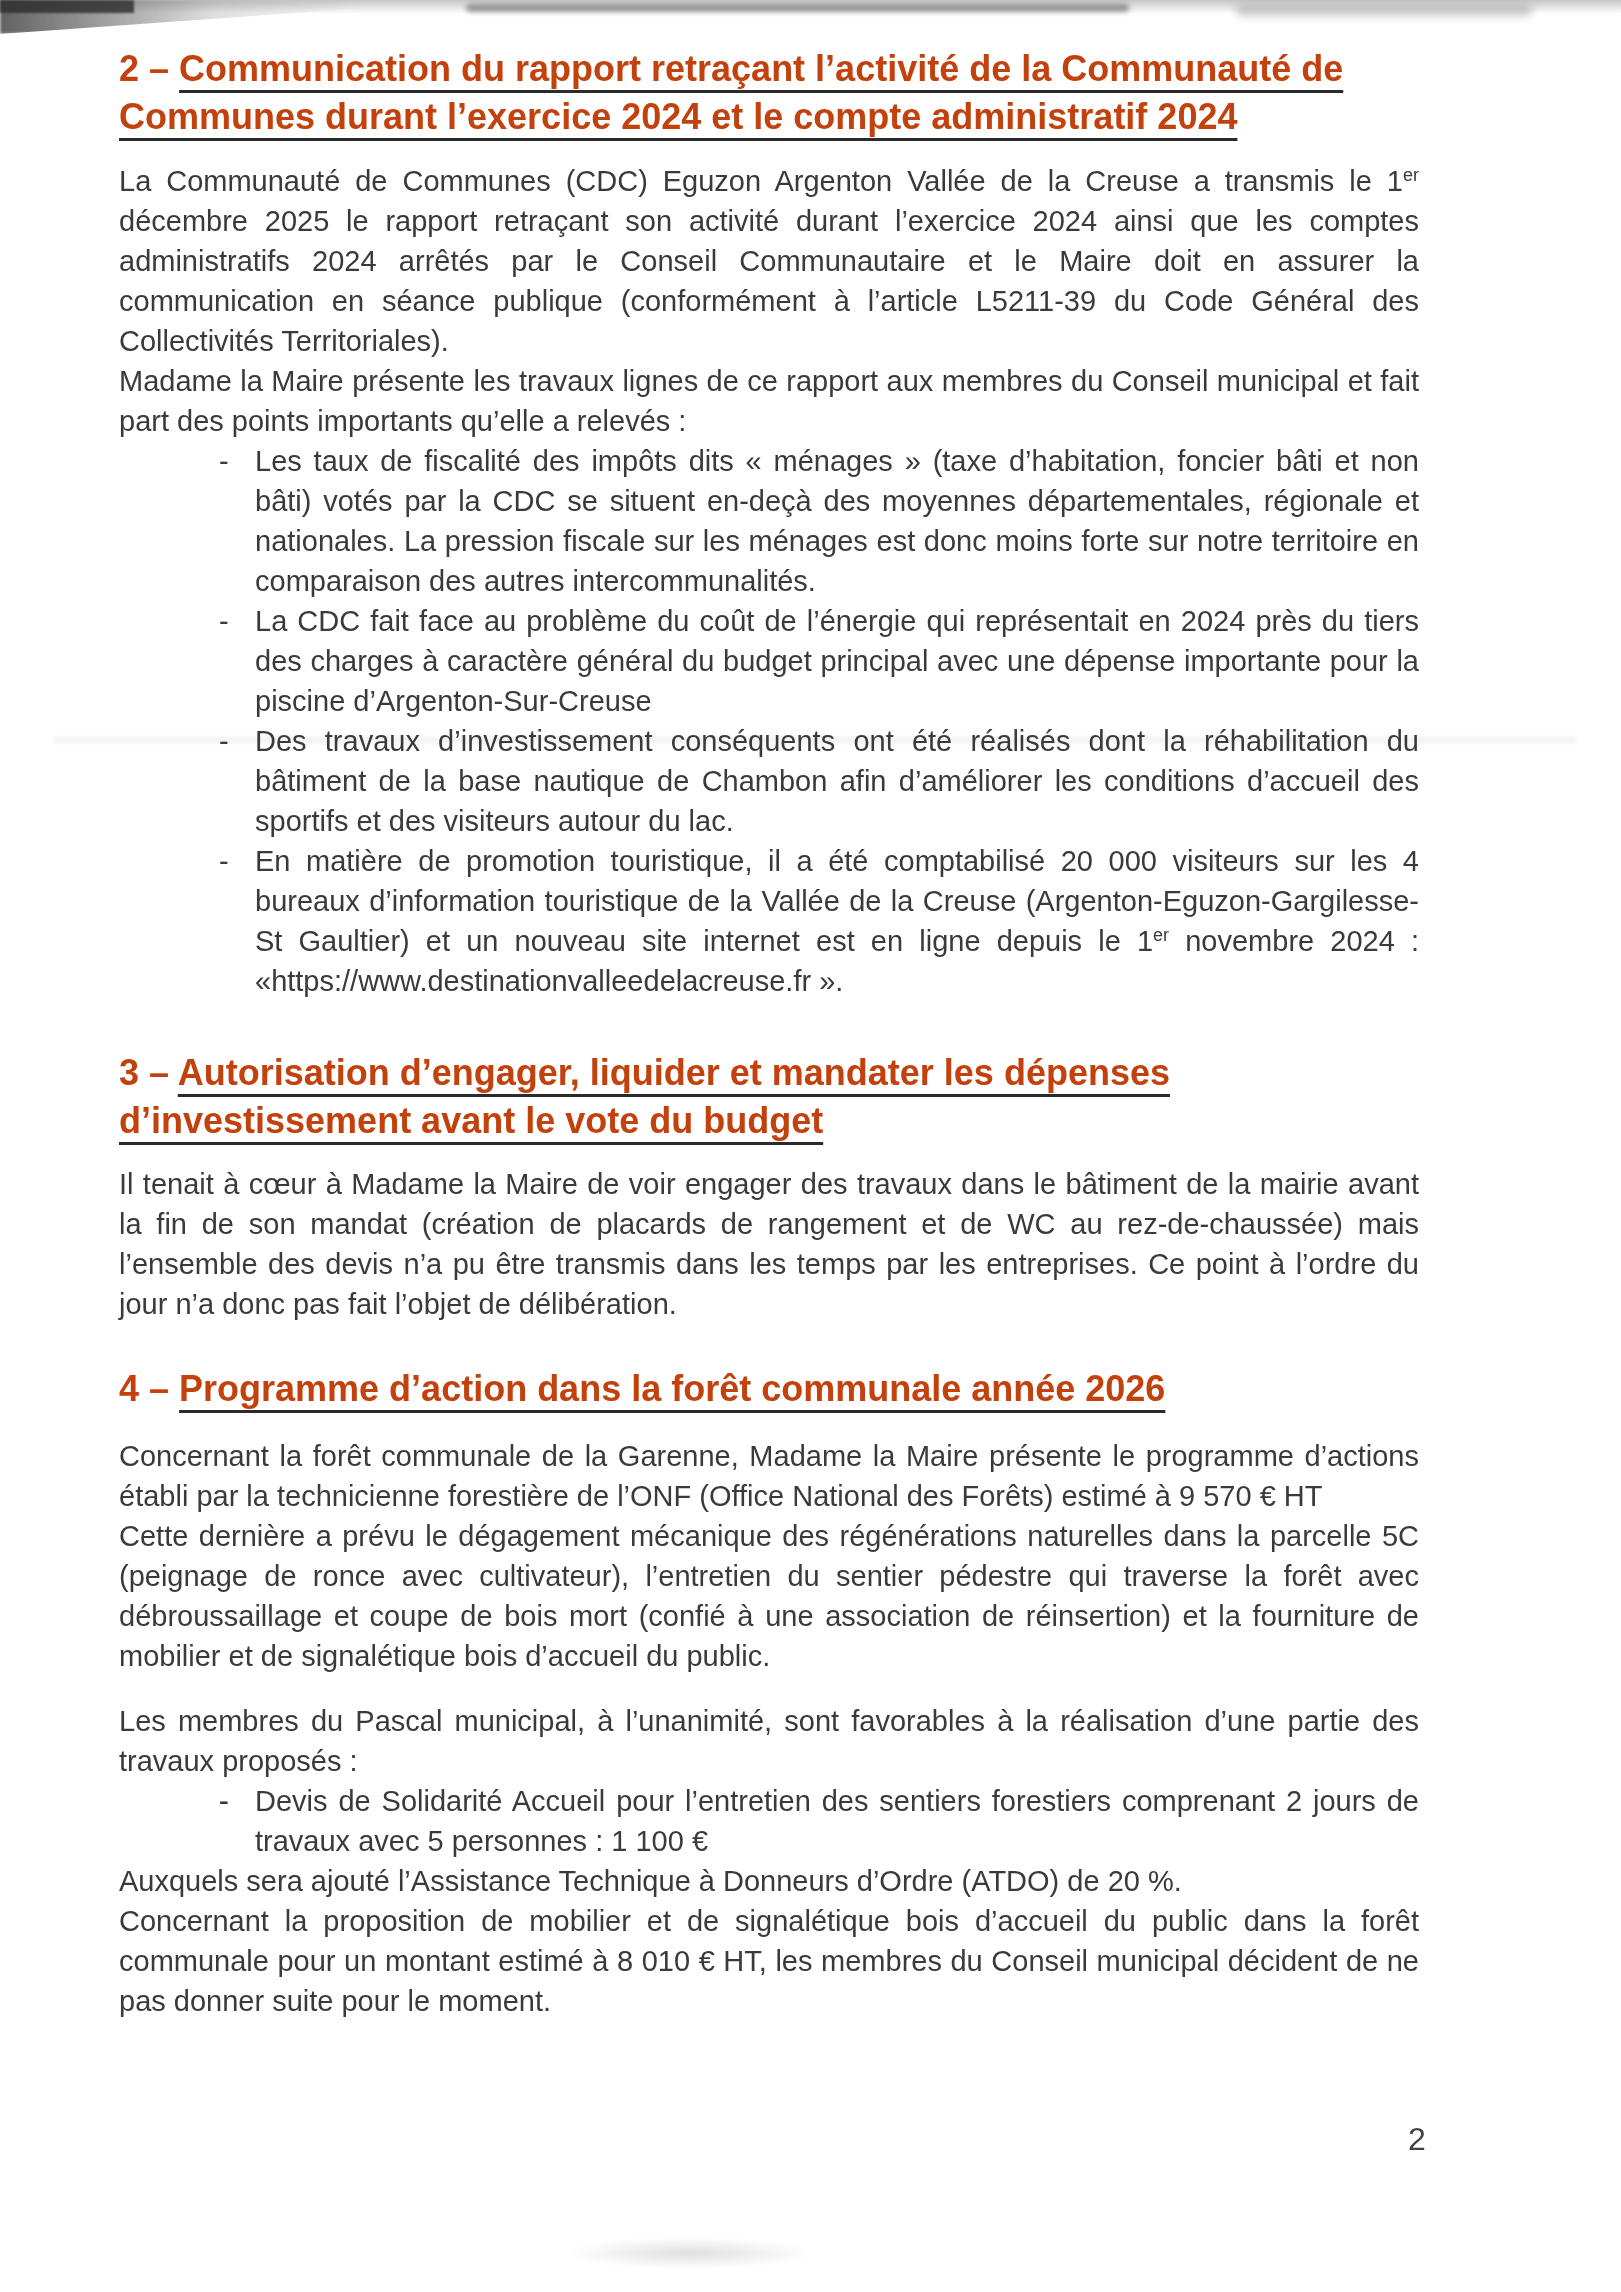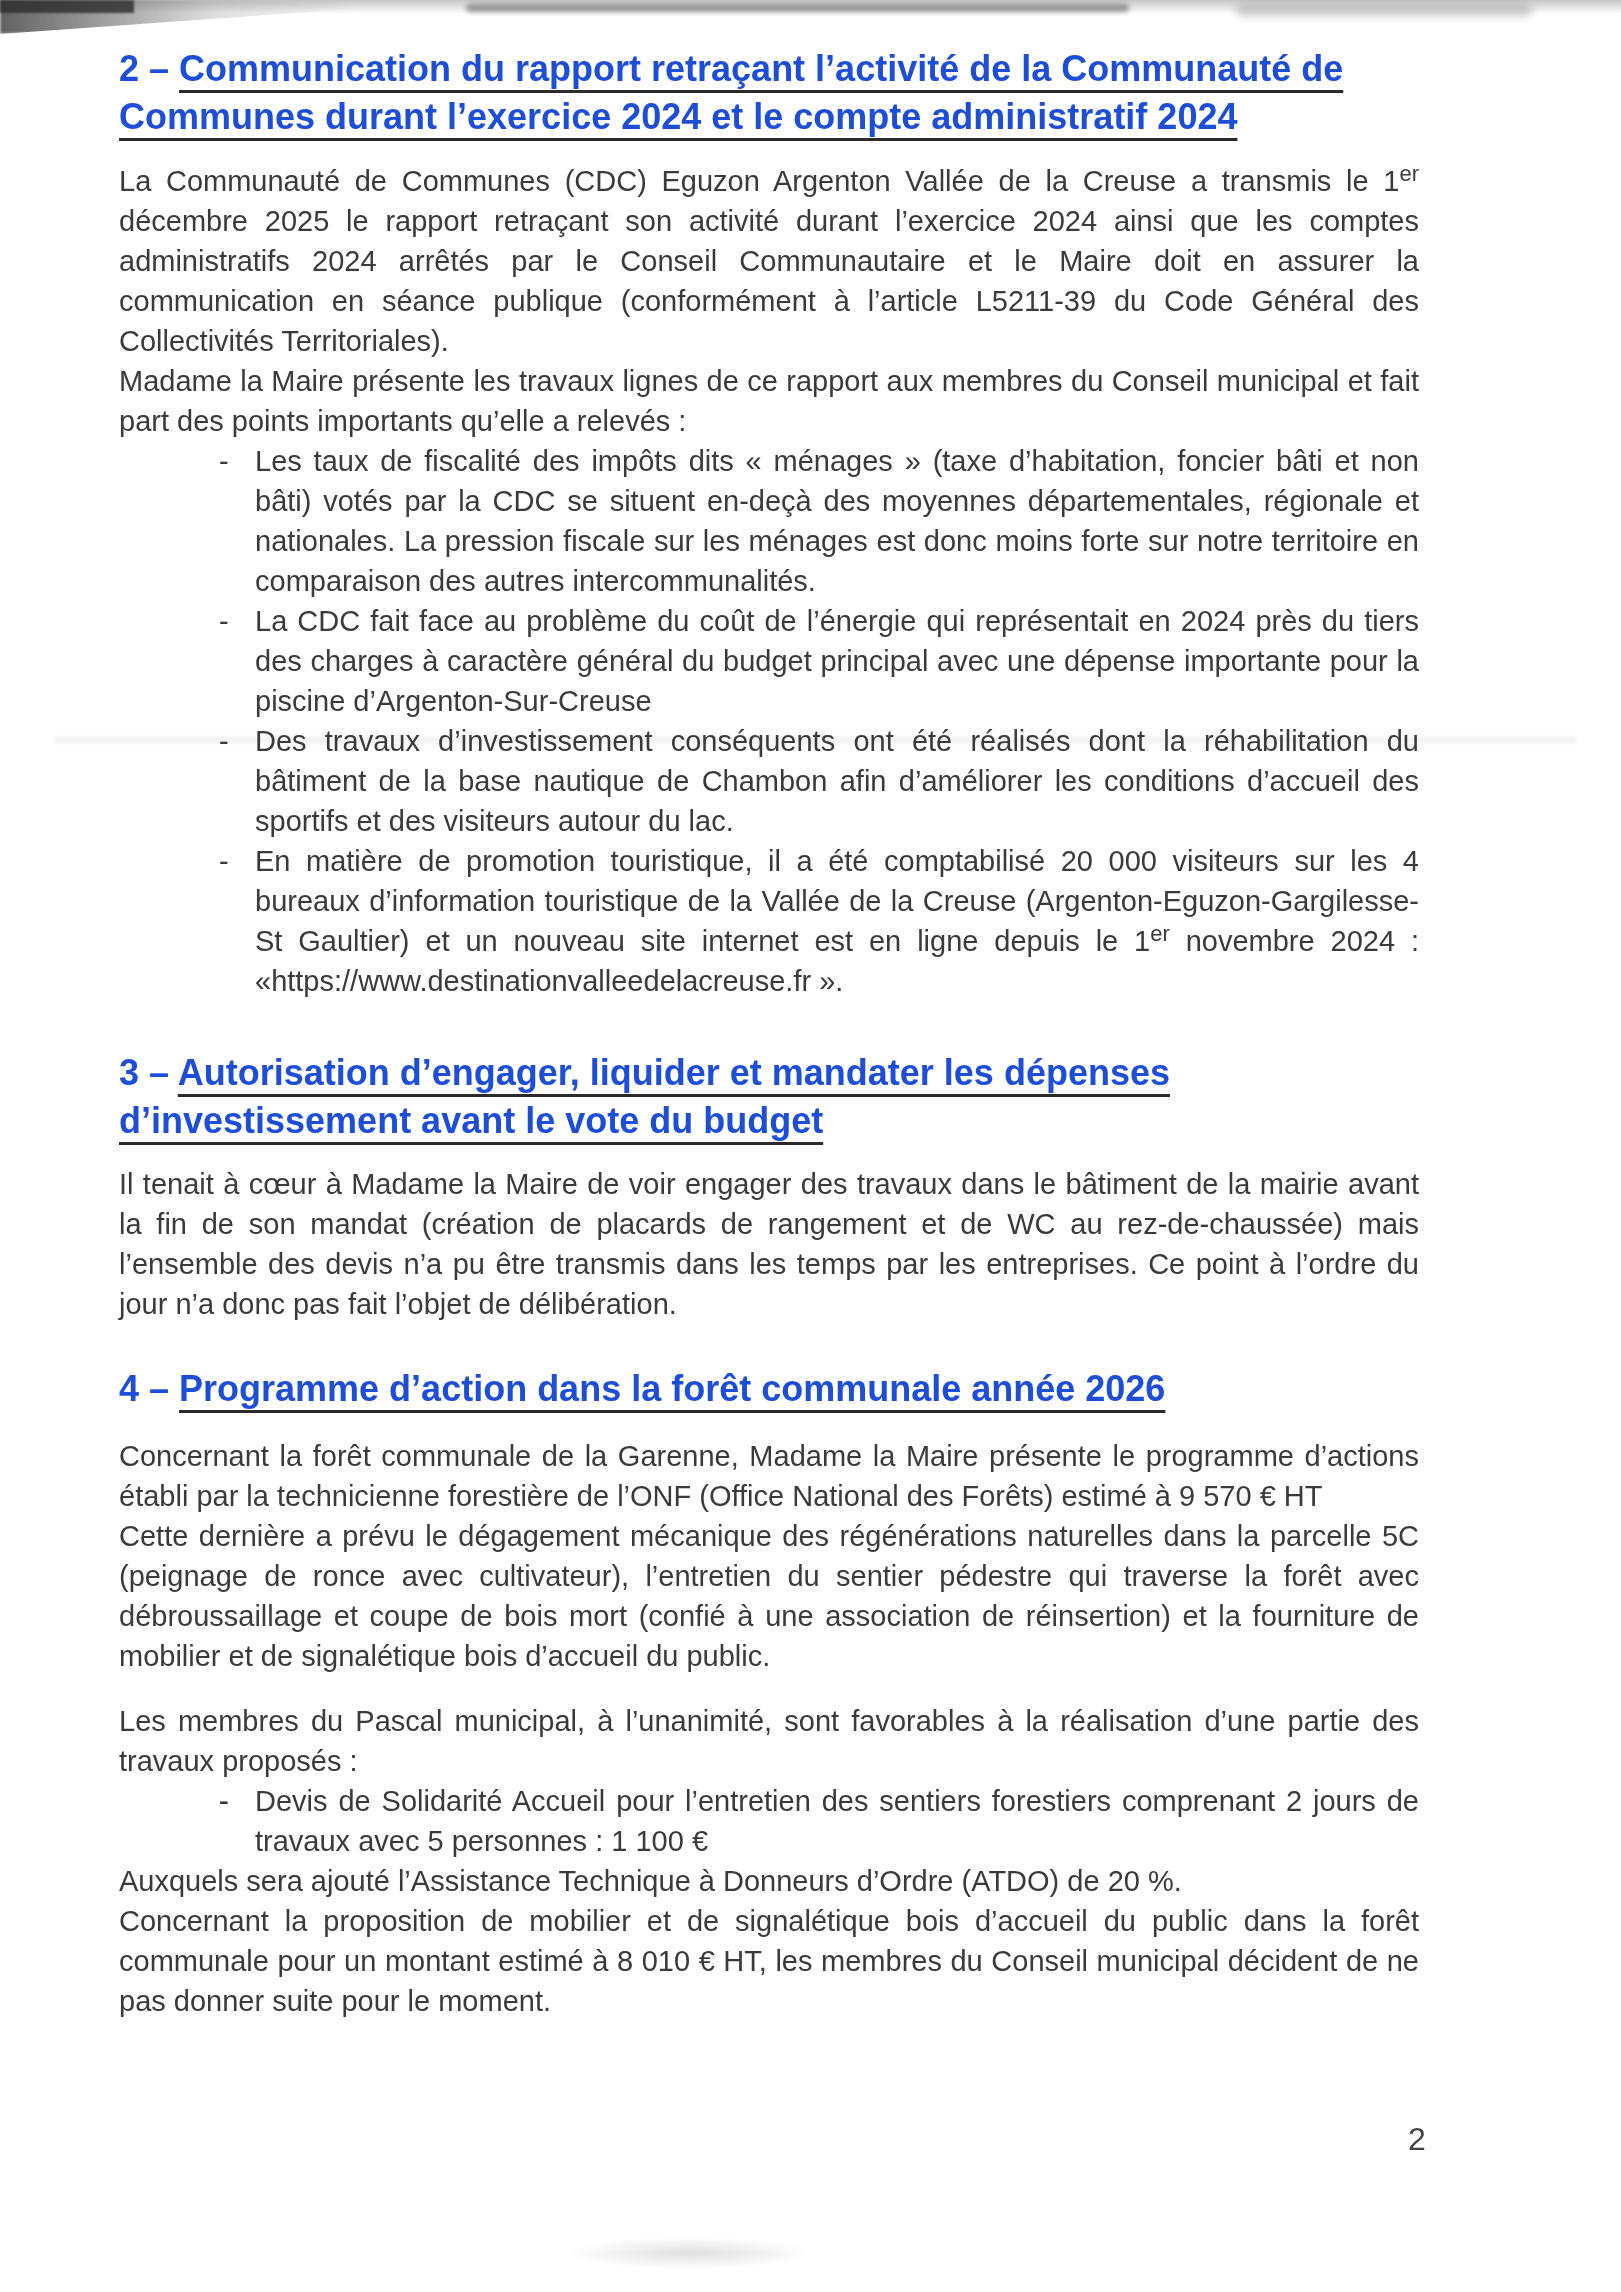--- a/index.html
+++ b/index.html
@@ -44,35 +44,35 @@
     filter: blur(1.8px);
   }
   
   .content {
     position: absolute; left: 119px; top: 0; width: 1300px;
     padding-top: 45px;
   }
   h2 {
     margin: 0;
     font-size: 36px; line-height: 48px; font-weight: 700;
-    color: #1d4ed8;
+    color: #c2410c;
     text-align: left;
   }
   .u {
     text-decoration: underline;
     text-decoration-thickness: 2.7px;
     text-underline-offset: 9px;
     text-decoration-color: #2b2b2b;
   }
   p {
     margin: 0;
     font-size: 29px; line-height: 40px;
     text-align: justify;
   }
-  sup.sup { font-size: 22px; line-height: 0; vertical-align: 9.9px; margin-top: 36px; }
+  sup.sup { font-size: 18px; line-height: 0; vertical-align: 9.9px; margin-top: 36px; }
   .mt-after-heading { margin-top: 19.7px; }
   .mt-h3 { margin-top: 48px; }
   .mt-h4 { margin-top: 41px; }
   .mt-after-h4 { margin-top: 23px; }
   .mt-blank { margin-top: 25px; }
   ul.dash-list { list-style: none; margin: 0; padding: 0; }
   ul.dash-list li {
     position: relative;
     padding-left: 136px;
     font-size: 29px; line-height: 40px;

